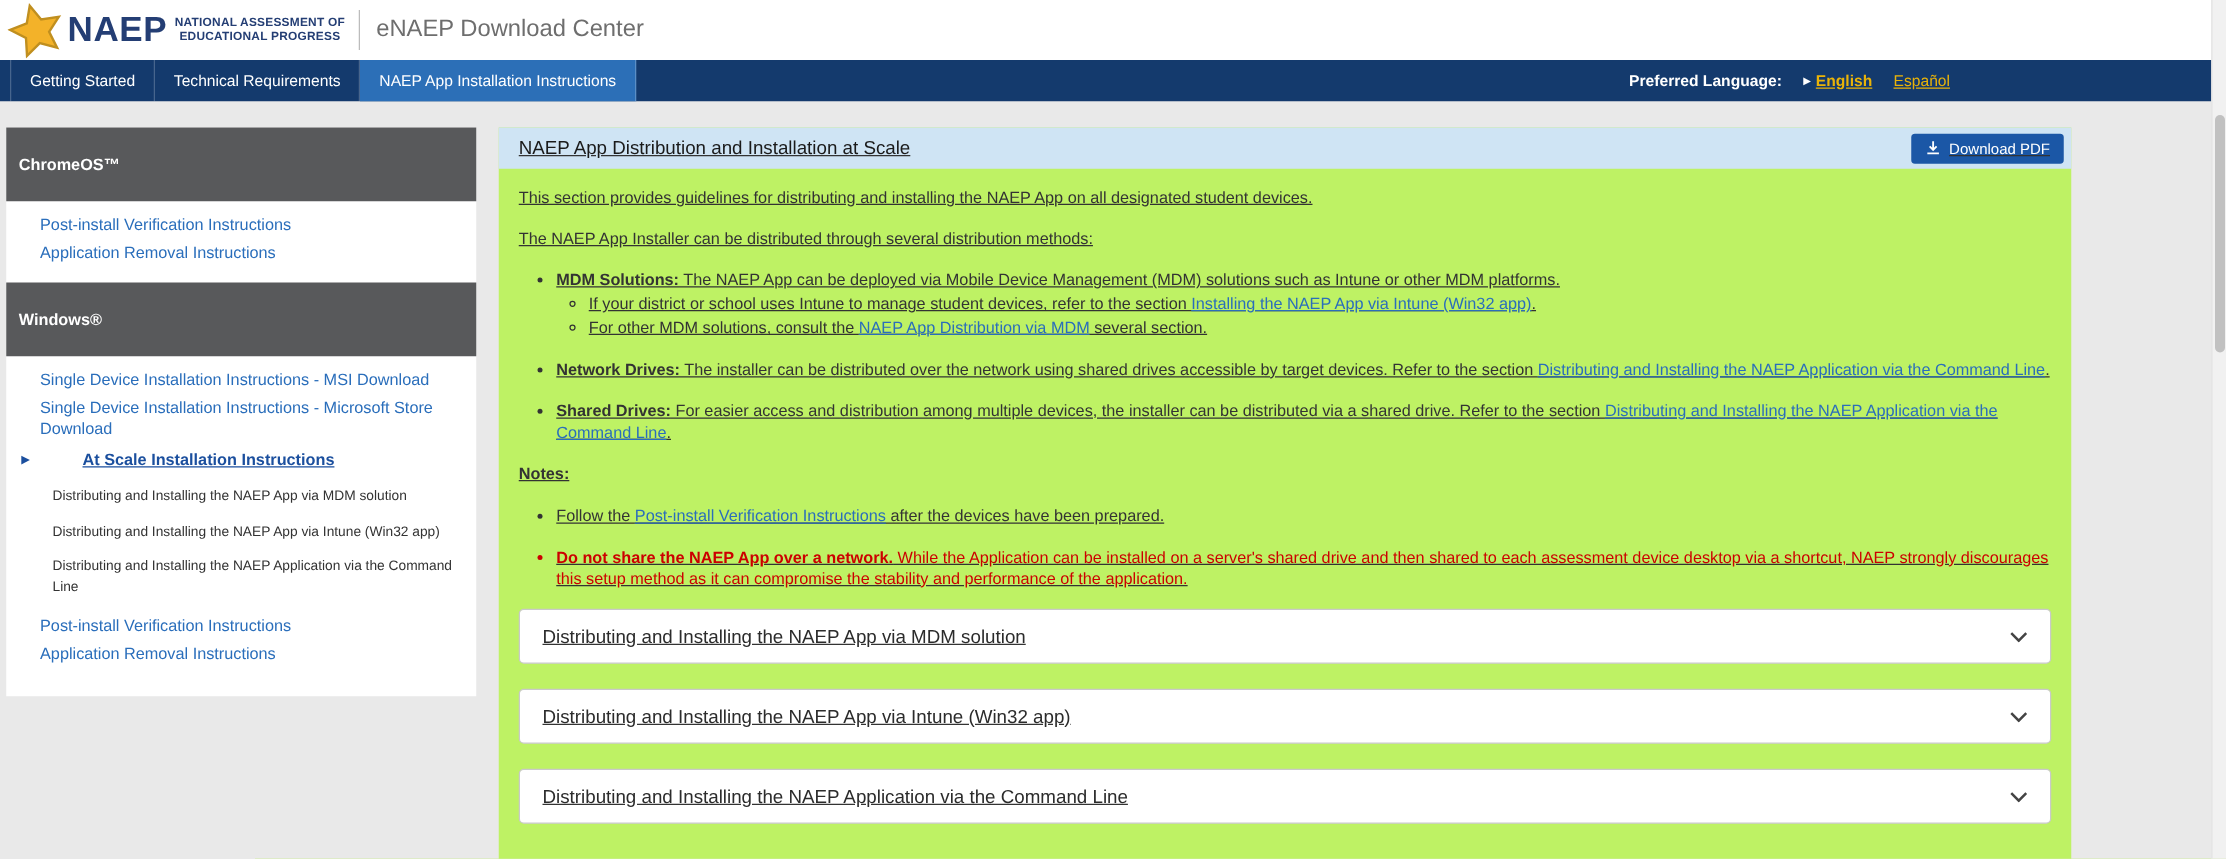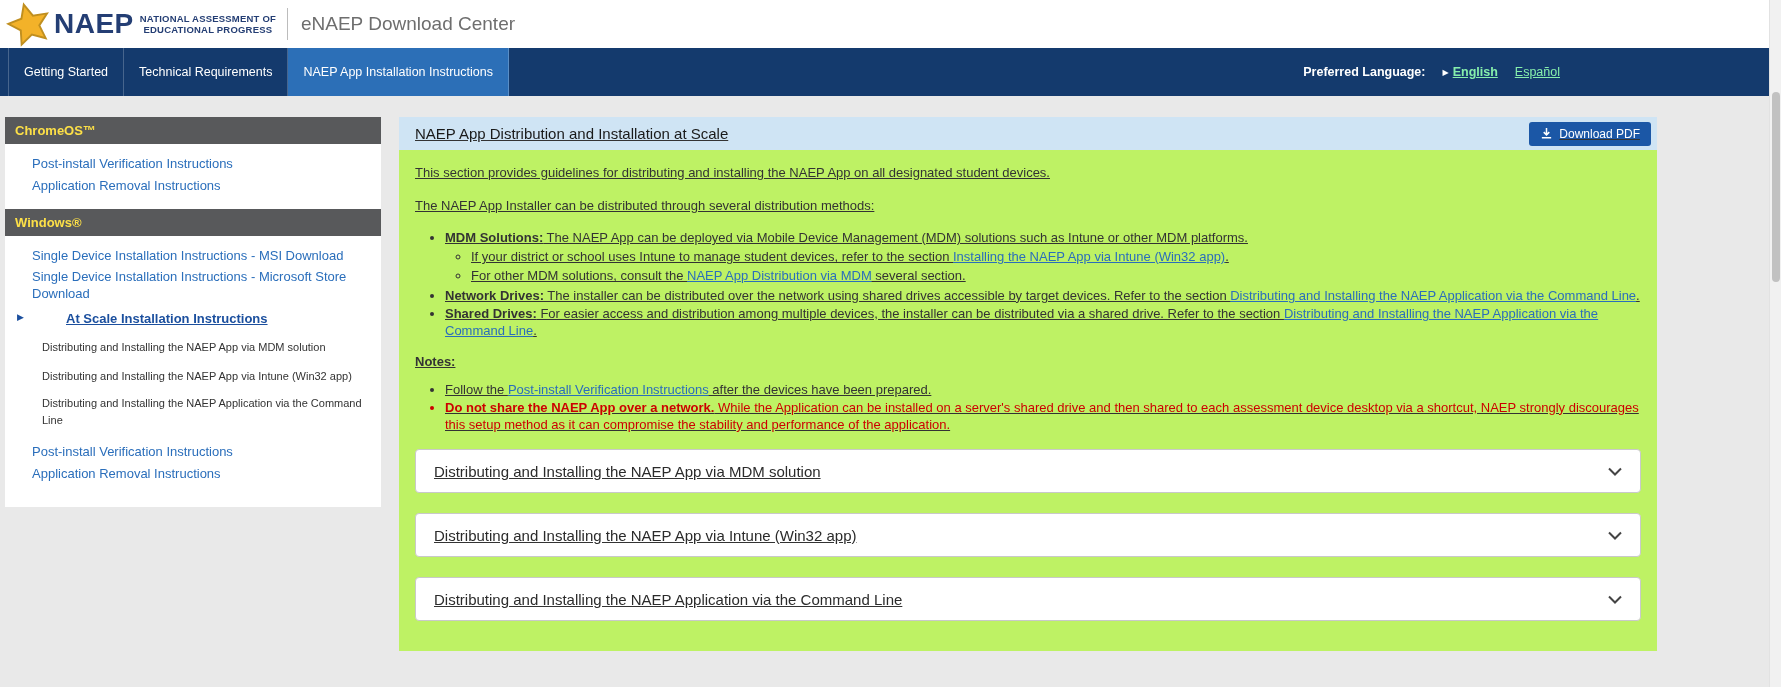--- a/index.html
+++ b/index.html
@@ -15,38 +15,38 @@
   .top-header { height:48px; background:#fff; display:flex; align-items:center; padding-left:6px; }
   .logo { display:flex; align-items:center; cursor:pointer; }
   .star-svg { width:46px; height:46px; margin-top:-1px; }
   .logo-acronym { font-size:28px; font-weight:bold; color:#243e74; letter-spacing:.5px; margin-left:2px; }
   .logo-lines { display:flex; flex-direction:column; margin-left:6px; }
   .logo-lines span { font-size:9.5px; font-weight:bold; color:#243e74; line-height:11px; letter-spacing:.2px;text-align:center; }
   .logo-divider { width:1px; height:32px; background:#bcbcbc; margin:0 13px 0 11px; }
   .app-title { font-size:19px; color:#6e6e6e; }
 
   
-  .nav { height:48px; background:#143a6d; display:flex; align-items:stretch; padding-left:8px; }
+  .nav { height:33px; background:#143a6d; display:flex; align-items:stretch; padding-left:8px; }
   .nav-tab { display:flex; align-items:center; padding:0 15px; color:#fff; font-size:12.5px;
              cursor:pointer; border-right:1px solid rgba(255,255,255,.22); white-space:nowrap; }
   .nav-tab:first-child { border-left:1px solid rgba(255,255,255,.22); }
   .nav-tab.active { background:#2c6fb7; }
   .nav-right { margin-left:auto; display:flex; align-items:center; gap:17px; padding-right:221px; }
   .pref-label { color:#fff; font-weight:bold; font-size:12.5px; white-space:nowrap; }
   .lang-wrap { display:flex; align-items:center; }
   .lang-arrow { color:#fff; font-size:8px; margin-right:4px; }
-  .lang-link { color:#86efac; font-size:12.5px; text-decoration:underline; cursor:pointer; white-space:nowrap; }
+  .lang-link { color:#eab308; font-size:12.5px; text-decoration:underline; cursor:pointer; white-space:nowrap; }
   .lang-link.en { font-weight:bold; }
 
   
   .page-content { display:flex; align-items:flex-start; padding:21px 0 0 5px; }
 
   
   .sidebar { width:376px; flex-shrink:0; background:#fff; padding-bottom:10px; }
-  .side-header { background:#58595b; color:#fde047; font-size:13px; font-weight:bold; padding:6px 10px; }
+  .side-header { background:#58595b; color:#ffffff; font-size:13px; font-weight:bold; padding:22px 10px; }
   .side-list { list-style:none; margin:10px 0 15px 0; padding:0 14px 0 27px; }
   .side-list li { margin:4px 0; }
   .side-link { color:#2a6ebb; font-size:13px; text-decoration:none; cursor:pointer; line-height:17px; display:inline-block; }
   li.active-row { position:relative; margin:7px 0; }
   .active-arrow { position:absolute; left:-15px; top:3px; color:#1b4f9e; font-size:9px; }
   .side-link.active { color:#1b4f9e; font-weight:bold; text-decoration:underline;margin-left:34px; }
   li.sub { margin:10px 0 10px 10px; }
   li.sub .side-link { font-size:11px; color:#333; }
   li.gap-top { margin-top:13px; }
 
@@ -54,21 +54,21 @@
   .main-panel { width:1258px; margin-left:18px; background:#bef264; padding-bottom:30px;text-decoration:underline; }
   .main-header { height:33px; background:#cfe4f4; display:flex; align-items:center;
                  justify-content:space-between; padding:0 6px 0 16px; }
   .main-title { font-size:15px; color:#1a1a1a; }
   .download-btn { display:flex; align-items:center; gap:6px; background:#1b57a6; color:#fff;
                   border:none; border-radius:3px; font-size:12px; padding:5px 11px; cursor:pointer;
                   font-family:inherit; }
   .main-body { padding:14px 16px 0 16px; font-size:13px; color:#333; }
   .main-body p { margin:0 0 15px 0; line-height:1.35; }
   ul.bullets { list-style:disc; margin:0 0 14px 0; padding-left:30px; }
-  ul.bullets > li { margin:1px 0; line-height:1.32; }
+  ul.bullets > li { margin:16px 0; line-height:1.32; }
   ul.subs { list-style:circle; margin:2px 0; padding-left:26px; }
   ul.subs li { margin:2px 0; }
   .body-link { color:#2a6ebb; text-decoration:underline; cursor:pointer; }
   .warning { color:#cc0000; }
   .notes-label { font-weight:bold; margin-bottom:10px !important; }
 
   .accordion { margin:20px 0 0 0; border:1px solid #c9c9c9; border-radius:4px; height:44px;
                display:flex; align-items:center; justify-content:space-between; padding:0 18px;
                cursor:pointer; background:#fff; }
   .accordion.first { margin-top:16px; }

